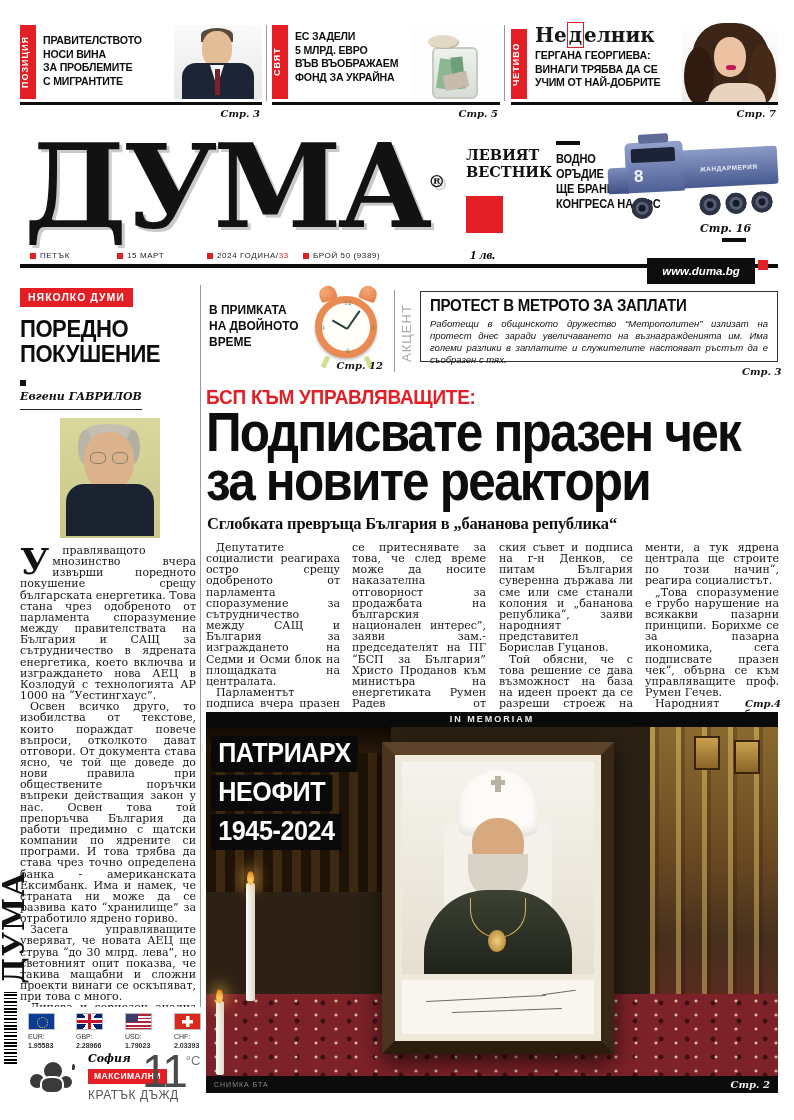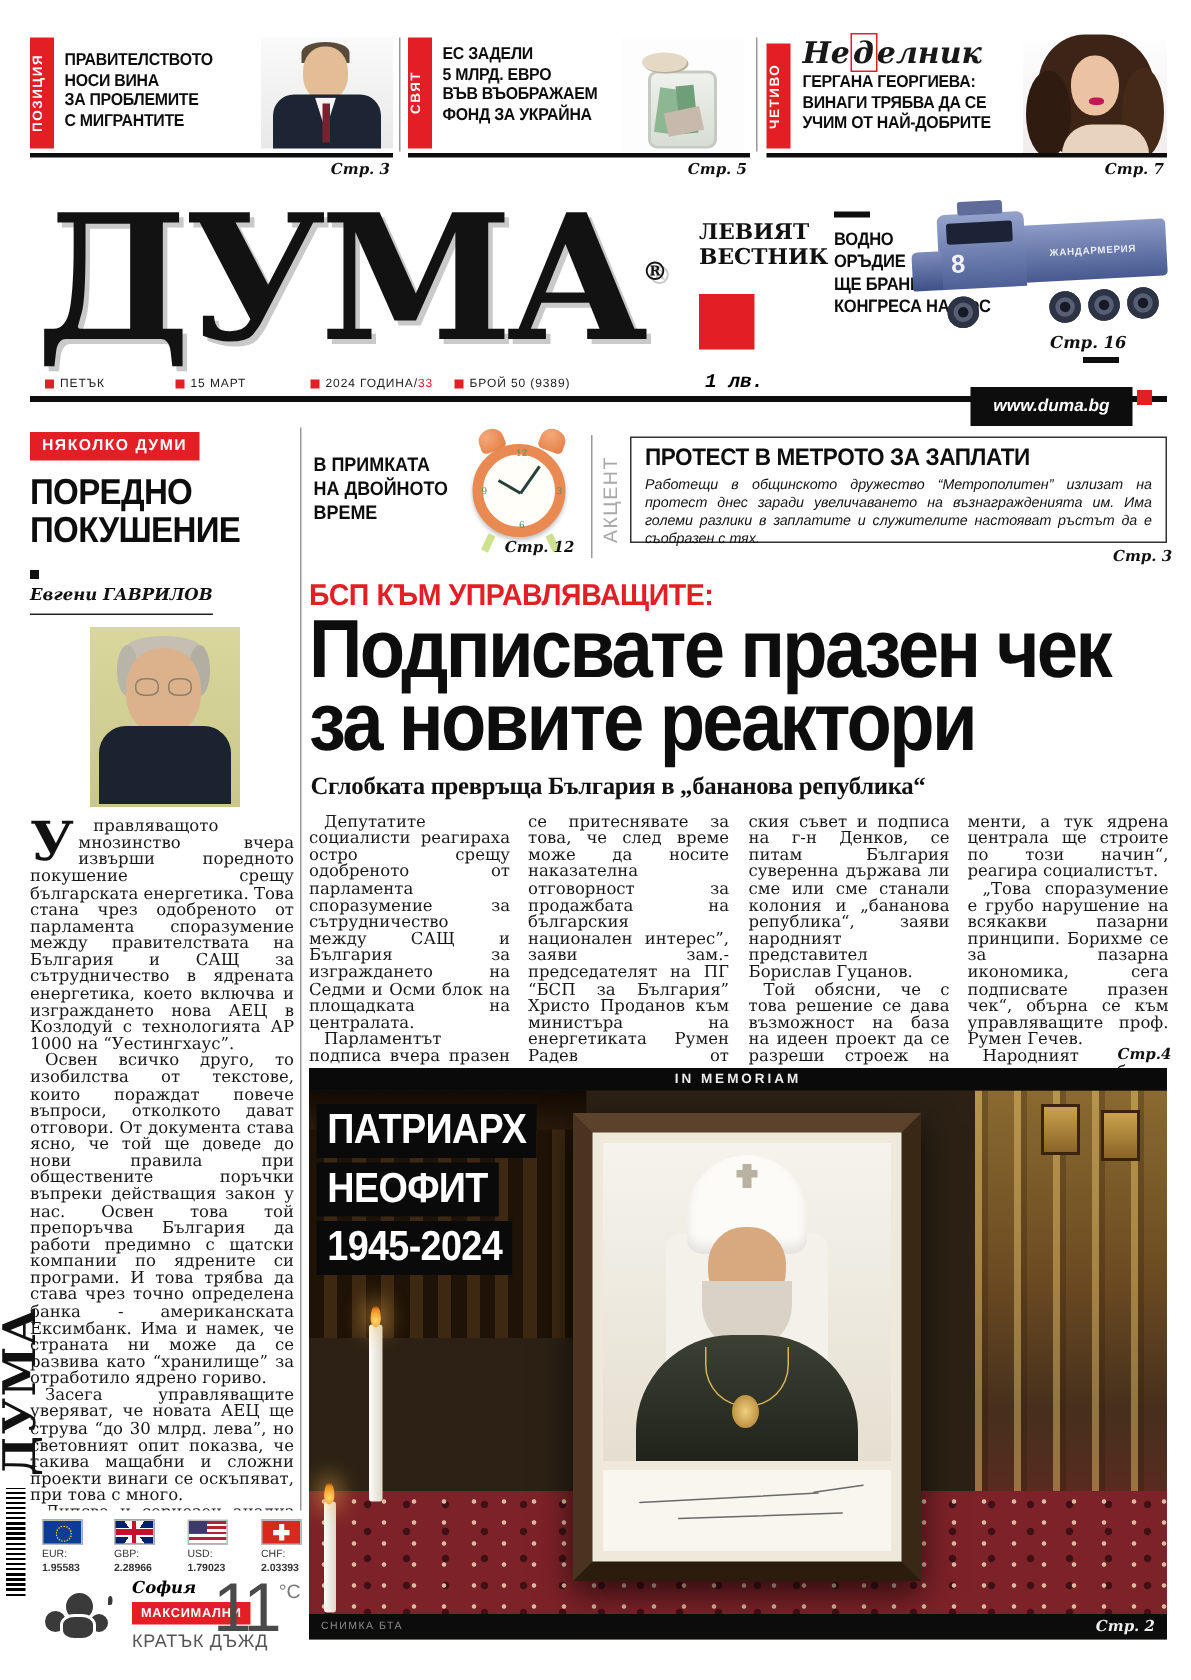--- a/index.html
+++ b/index.html
@@ -1,21 +1,21 @@
 <!DOCTYPE html>
 <html><head>
 <meta charset="utf-8">
 <style>
   * { margin:0; padding:0; box-sizing:border-box; }
   html,body { background:#888; }
   body { font-family:"Liberation Sans",sans-serif; }
   #page { position:relative; width:794px; height:1120px; background:#fff; margin:0 auto; overflow:hidden; }
   .abs { position:absolute; }
   .cond { font-family:"Liberation Sans",sans-serif; font-weight:bold; color:#0d0d0d; }
-  .serif { font-family:Liberation Mono, monospace; }
+  .serif { font-family:Liberation Serif, serif; }
   .pageref { font-family:"DejaVu Serif",serif; font-style:italic; font-weight:bold; font-size:10px; color:#111; }
   .pre { white-space:pre-line; }
   .rule3 { background:#0d0d0d; height:3px; }
   .vdiv { width:1px; background:#999; }
   .vtab { background:#e31e24; color:#fff; writing-mode:vertical-rl; transform:rotate(180deg);
           font-size:9px; font-weight:bold; letter-spacing:1px; text-align:center; }
   .vtext { writing-mode:vertical-rl; transform:rotate(180deg); }
   
   .teaser-title { font-size:11.5px; line-height:13.5px; letter-spacing:-0.2px; transform:scaleX(.92); transform-origin:0 0; }
   
@@ -171,21 +171,21 @@
   .portrait .chain { position:absolute; top:136px; left:68px; width:56px; height:40px;
     border:1.6px solid #d8b455; border-top:none; border-radius:0 0 28px 28px; }
   .portrait .medal { position:absolute; top:168px; left:86px; width:18px; height:22px;
     background:radial-gradient(#f0d080,#a87828); border-radius:50%; }
   .signature { position:absolute; left:7px; bottom:7px; width:192px; height:54px; background:#f8f6ef; }
   .signature i { position:absolute; background:#6a6a6a; height:1.3px; border-radius:2px; }
   .mem-candle { position:absolute; background:linear-gradient(90deg,#fdfdfa,#dcd7c9); border-radius:2px; }
   .mem-flame { position:absolute; width:7px; height:15px; background:radial-gradient(circle at 50% 70%, #ffd76a, #f08a1d 70%, transparent);
     border-radius:50% 50% 50% 50%/60% 60% 40% 40%; box-shadow:0 0 14px 5px rgba(255,190,80,.45); }
   
-  #nedelnik { font-family:"DejaVu Serif",serif; font-style:italic; font-weight:bold; font-size:20px; color:#181818; }
+  #nedelnik { font-family:"DejaVu Serif",serif; font-weight:bold; font-size:20px; color:#181818; }
   #nedelnik .boxed { border:1.6px solid #e31e24; padding:0 1px; }
 </style>
 </head>
 <body>
 
 <div id="page">
 
   <div class="abs" style="left:20px; top:25px; width:242px;">
     <div class="abs vtab" style="left:0; top:0; width:16px; height:74px;">ПОЗИЦИЯ</div>
     <div class="abs cond teaser-title pre" style="left:23px; top:9px; width:150px;">ПРАВИТЕЛСТВОТО

